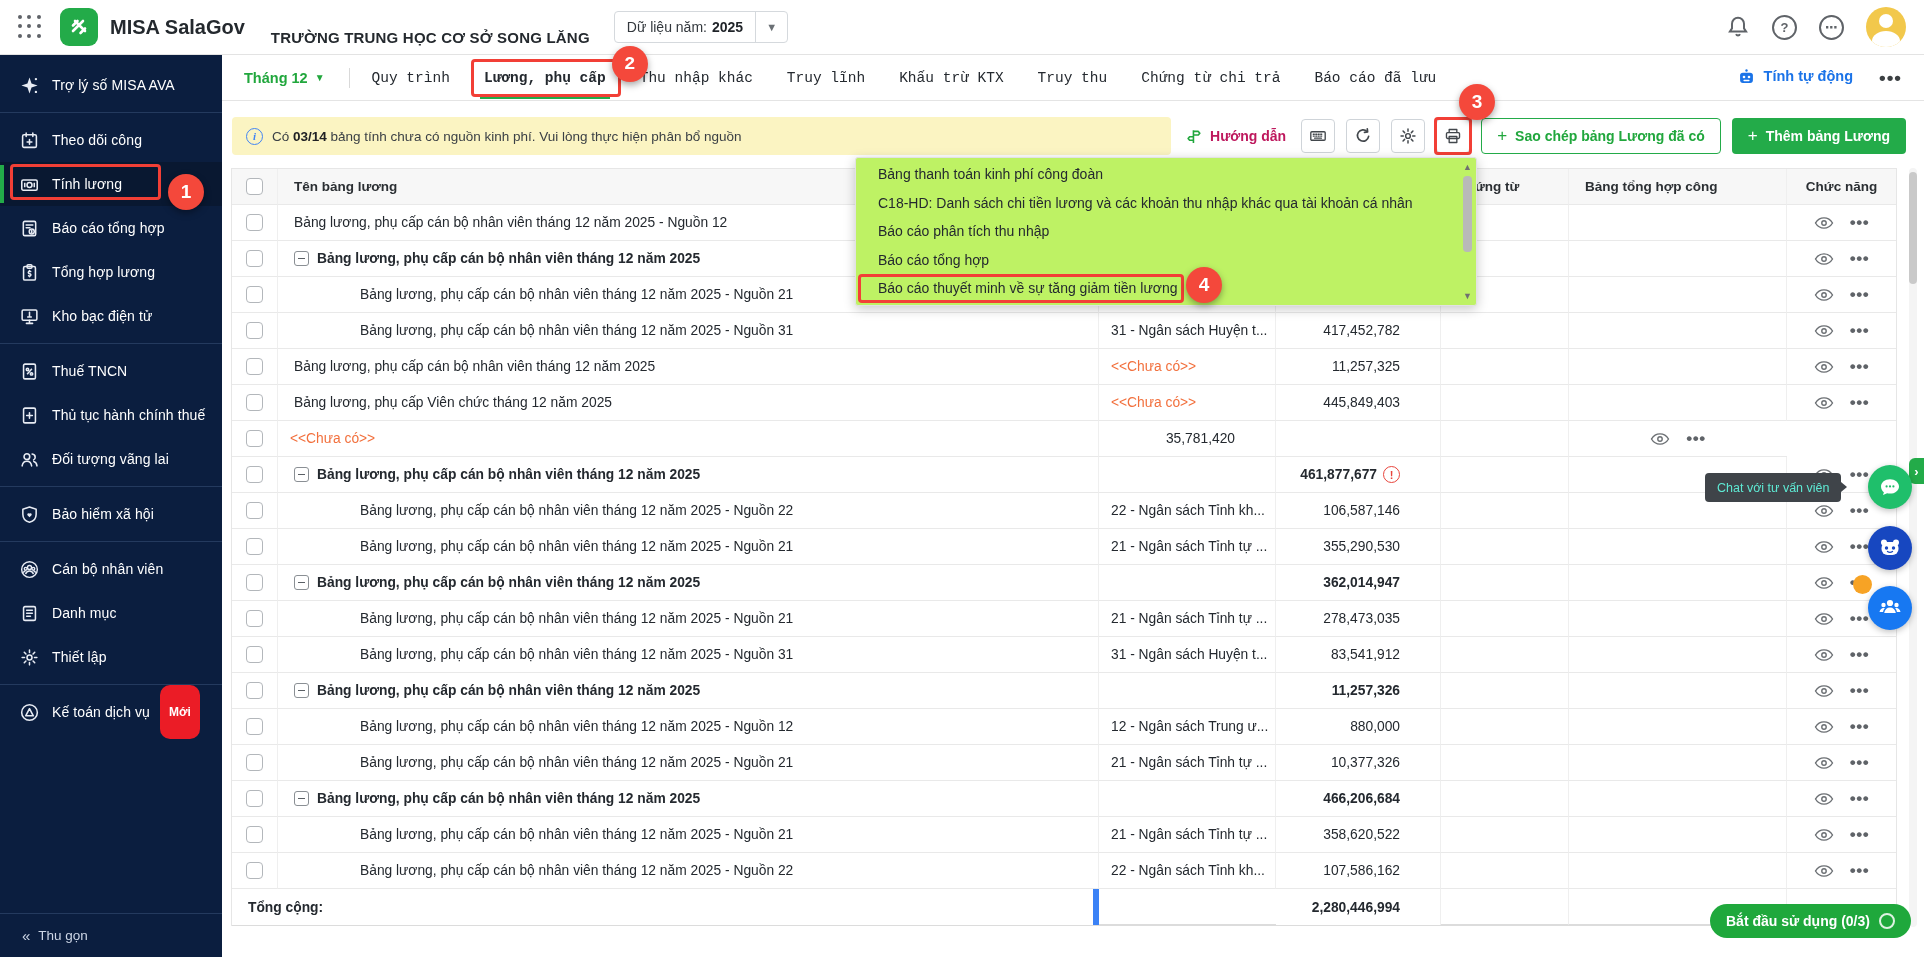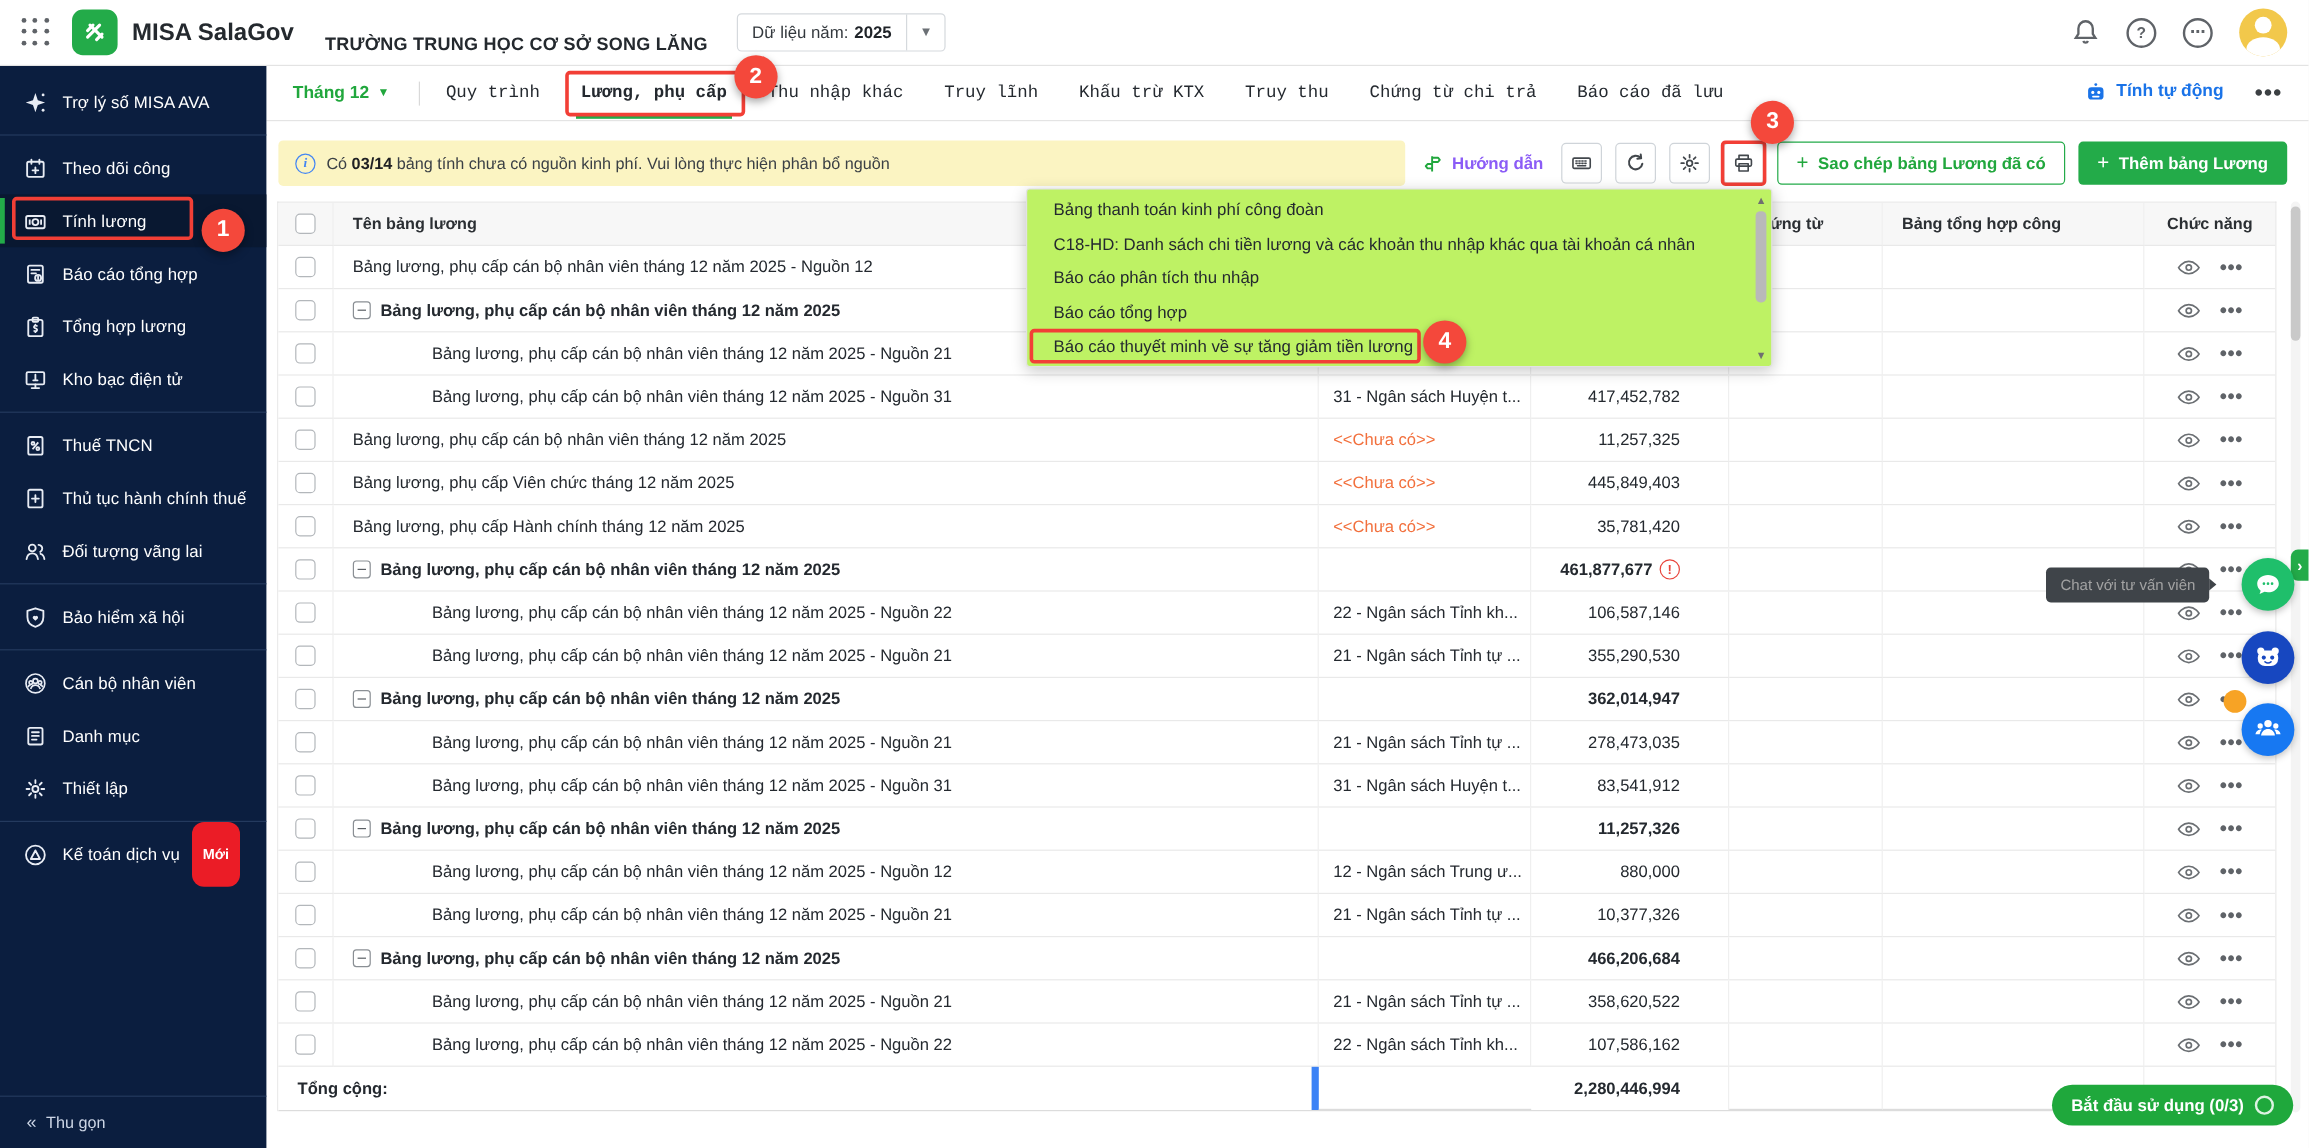--- a/index.html
+++ b/index.html
@@ -71,21 +71,21 @@
   .dots-h { color:#3c4043; font-size:19px; font-weight:700; letter-spacing:1px; cursor:pointer; }
 
   
   .toolbar { display:flex; align-items:center; margin:16px 18px 0 10px; gap:11px; height:38px; }
   .notice { flex:1; height:38px; background:#fbf4c2; border-radius:4px; display:flex; align-items:center;
             gap:9px; padding:0 14px; font-size:13.5px; color:#3b4045; }
   .info-i { width:17px; height:17px; border:1.5px solid #4285f4; border-radius:50%; color:#4285f4;
             font-size:11px; font-weight:700; display:flex; align-items:center; justify-content:center; flex:none;
             font-family:"Liberation Serif","DejaVu Serif",serif; font-style:italic; }
   .notice b { font-weight:700; color:#202124; }
-  .guide { display:flex; align-items:center; gap:7px; color:#8b5cf6; font-weight:700; font-size:14px; cursor:pointer; white-space:nowrap; margin:0 4px; }
+  .guide { display:flex; align-items:center; gap:7px; color:#be185d; font-weight:700; font-size:14px; cursor:pointer; white-space:nowrap; margin:0 4px; }
   .ibtn { width:34px; height:34px; border:1px solid #cfd4d9; background:#fff; border-radius:4px;
           display:flex; align-items:center; justify-content:center; cursor:pointer; color:#42474c; position:relative; }
   .ibtn svg { width:18px; height:18px; }
   .ibtn .anno-box { left:-3px; right:-3px; top:-3px; bottom:-3px; }
   .ibtn .anno-badge { left:22px; top:-36px; }
   .btn-outline { height:36px; border:1.5px solid #23ab49; color:#21a73d; background:#fff; border-radius:4px;
                  font-size:14px; font-weight:700; display:flex; align-items:center; gap:8px; padding:0 15px; cursor:pointer; white-space:nowrap; }
   .btn-solid { height:36px; background:#23ab49; color:#fff; border:none; border-radius:4px;
                font-size:14px; font-weight:700; display:flex; align-items:center; gap:8px; padding:0 16px; cursor:pointer; white-space:nowrap; }
   .plus-g { font-size:17px; font-weight:400; }
@@ -133,21 +133,21 @@
   .menu-scrollbar { position:absolute; right:2px; top:3px; bottom:3px; width:13px; }
   .menu-scrollbar .m-up, .menu-scrollbar .m-down { position:absolute; left:0; width:13px; height:12px;
      color:#707070; font-size:9px; display:flex; align-items:center; justify-content:center; }
   .menu-scrollbar .m-up { top:0; } .menu-scrollbar .m-down { bottom:0; }
   .menu-scrollbar .m-thumb { position:absolute; left:2px; width:9px; top:15px; height:76px; background:#b9b9b9; border-radius:4px; }
 
   
   .side-flag { position:absolute; right:0; top:458px; width:15px; height:26px; background:#23ab49; color:#fff;
                border-radius:6px 0 0 6px; display:flex; align-items:center; justify-content:center;
                font-size:13px; font-weight:700; cursor:pointer; z-index:50; }
-  .tooltip { position:absolute; left:1705px; top:473px; height:29px; background:#3f4449; color:#a3a3a3;
+  .tooltip { position:absolute; left:1705px; top:473px; height:29px; background:#3f4449; color:#5eead4;
              font-size:12.5px; border-radius:4px; display:flex; align-items:center; padding:0 12px; z-index:55; white-space:nowrap; }
   .tooltip::after { content:""; position:absolute; right:-6px; top:9px; border-top:5px solid transparent;
              border-bottom:5px solid transparent; border-left:6px solid #3f4449; }
   .float-circle { position:absolute; left:1868px; width:44px; height:44px; border-radius:50%; z-index:52;
                   display:flex; align-items:center; justify-content:center; cursor:pointer;
                   box-shadow:0 2px 6px rgba(0,0,0,.25); }
   .fc-chat { top:465px; background:#1fbf6b; }
   .fc-bot { top:526px; background:#1747c0; }
   .fc-people { top:586px; background:#1778f2; }
   .orange-dot { position:absolute; left:1853px; top:575px; width:19px; height:19px; border-radius:50%;
@@ -590,23 +590,20 @@
                   <circle cx="8.5" cy="6" r="1.9"></circle>
                 </svg>
               </span>
               <span class="row-more">•••</span>
             </div>
           </div>
           <div class="trow">
             <div class="cell c-check">
               <span class="checkbox"></span>
             </div>
-            <div class="cell c-name plain">
-              <span>Bảng lương, phụ cấp Hành chính tháng 12 năm 2025</span>
-            </div>
             <div class="cell c-src orange">&lt;&lt;Chưa có&gt;&gt;</div>
             <div class="cell c-amt">
               <span>35,781,420</span>
             </div>
             <div class="cell"></div>
             <div class="cell"></div>
             <div class="cell c-act">
               <span class="eye">
                 <svg viewBox="0 0 17 12" fill="none" stroke="currentColor" stroke-width="1.2">
                   <path d="M1.2 6S3.8 1.6 8.5 1.6 15.8 6 15.8 6s-2.6 4.4-7.3 4.4S1.2 6 1.2 6z"></path>

